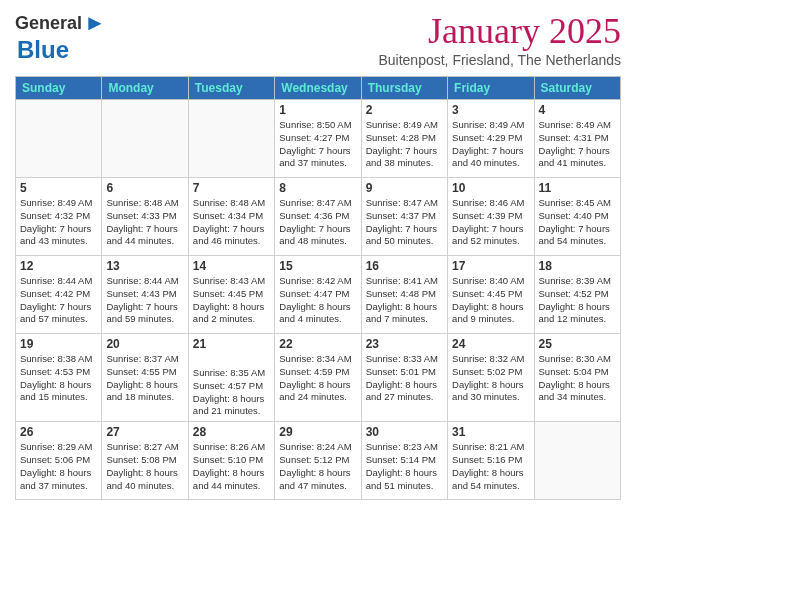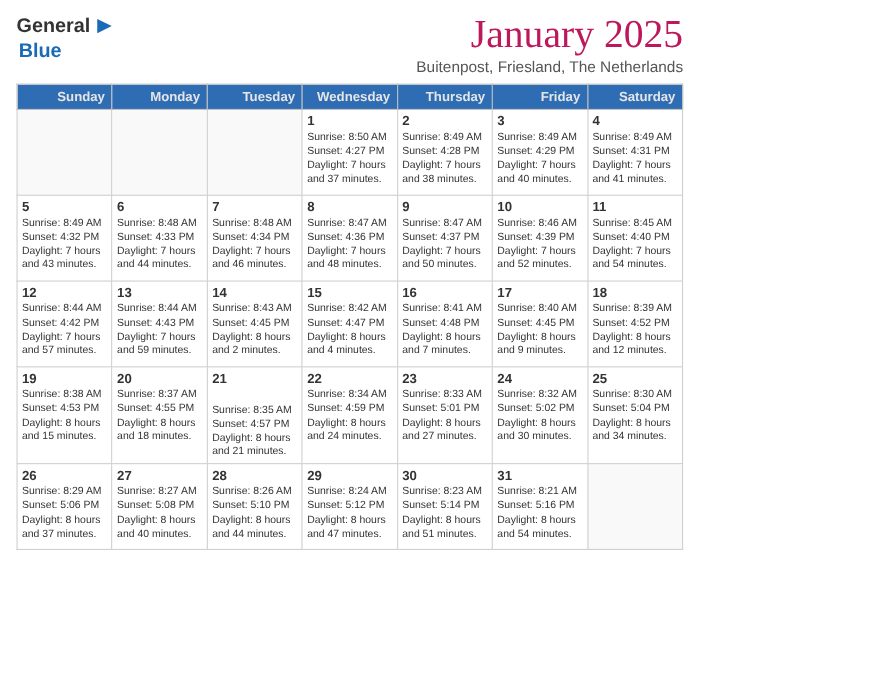--- a/index.html
+++ b/index.html
@@ -8,38 +8,38 @@
     .header { display: flex; justify-content: space-between; align-items: flex-start; margin-bottom: 8px; }
     .logo { display: flex; flex-direction: column; align-items: flex-start; }
     .logo-text { display: flex; align-items: center; font-size: 18px; font-weight: bold; }
     .logo-general { color: #333; }
     .logo-blue { color: #1a6bb5; }
     .logo-icon { color: #1a6bb5; font-size: 22px; margin-left: 2px; }
     .title-block { text-align: right; }
     .month-title { font-size: 36px; color: #be185d; font-weight: 300; font-family: Liberation Serif, serif; }
     .location { font-size: 14px; color: #555; }
     .calendar { width: 100%; border-collapse: collapse; }
-    .calendar th { background-color: #2e6db4; color: #e5e5e5; text-align: right; padding: 4px 6px; font-size: 12px; border: 1px solid #c0c0c0; }
+    .calendar th { background-color: #2e6db4; color: #5eead4; text-align: left; padding: 4px 6px; font-size: 12px; border: 1px solid #c0c0c0; }
     .calendar td { border: 1px solid #d0d0d0; vertical-align: top; padding: 3px 4px; font-size: 10px; color: #333; width: calc(100%/7); min-height: 70px; height: 78px; }
     .day-num { font-size: 12px; font-weight: bold; color: #333; margin-bottom: 2px; }
     .day-info { font-size: 9.5px; line-height: 1.35; color: #333; }
     .empty { background: #f9f9f9; }
   </style>
 </head>
 <body>
 
 <div class="page">
   <div class="header">
     <div class="logo">
       <div class="logo-text">
         <span class="logo-general">General</span>
         <span class="logo-icon">►</span>
       </div>
       <div style="margin-left:2px;">
-        <span class="logo-blue" style="font-size:18px; font-weight:bold; color:#1a6bb5;">Blue</span>
+        <span class="logo-blue" style="font-size:24px; font-weight:bold; color:#1a6bb5;">Blue</span>
       </div>
     </div>
     <div class="title-block">
       <div class="month-title">January 2025</div>
       <div class="location">Buitenpost, Friesland, The Netherlands</div>
     </div>
   </div>
 
   <table class="calendar">
     <thead>

